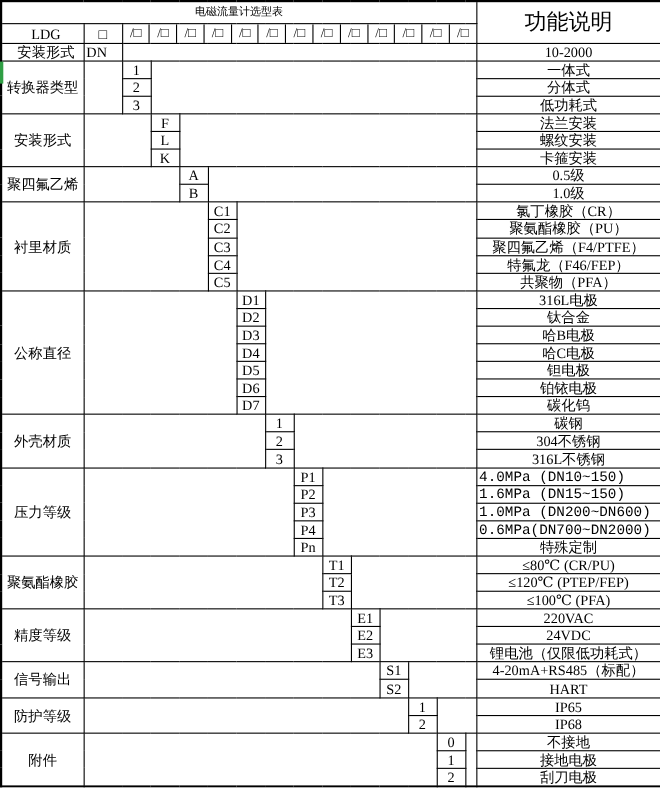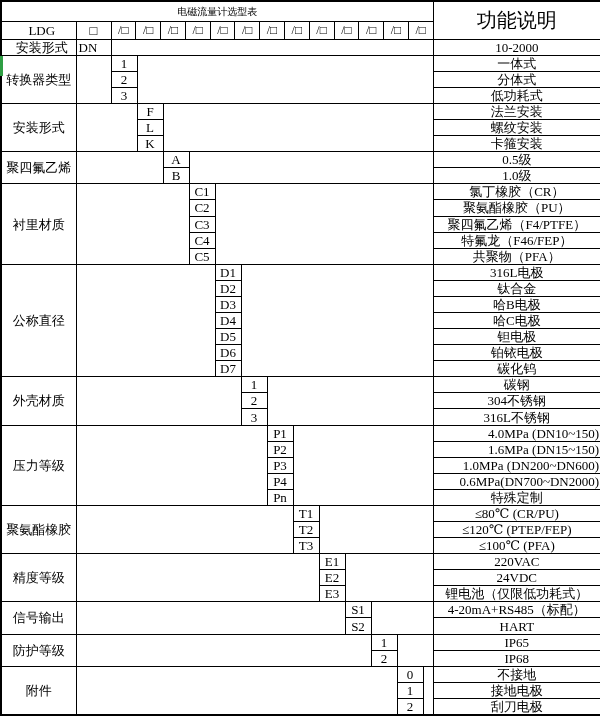--- a/index.html
+++ b/index.html
@@ -7,21 +7,21 @@
        font-family:"Liberation Serif","DejaVu Serif","DejaVu Sans",serif;
        color:#000;}
   table{border-collapse:collapse;table-layout:fixed;width:600px;height:716px;
         border:2px solid #000;}
   td{border:1px solid #000;padding:0 1px;text-align:center;vertical-align:middle;
      font-size:13px;line-height:15px;white-space:nowrap;overflow:hidden;}
   td.title-cell{font-size:10px;}
   td.desc-header{font-size:20px;}
   td.cat-left{text-align:center;padding-left:7px;}
   td.code-left{text-align:left;padding-left:2px;margin-top:23px;}
-  td.desc-left{text-align:right;padding-left:2px;}
+  td.desc-left{text-align:left;padding-left:2px;font-family:Liberation Mono, monospace;}
   tr.r-title{height:20px;}
   tr.r-model{height:18px;}
   tr.r{height:16px;}
   .strip{display:flex;width:100%;height:100%;align-items:stretch;}
   .strip span{flex:1;display:flex;align-items:center;justify-content:center;
               font-size:12px;border-right:1px solid #000;}
   .strip span:last-child{border-right:none;}
   td.strip-cell{padding:0;}
   .green-marker{position:absolute;left:0;top:56px;width:3px;height:20px;z-index:5;}
 </style>

